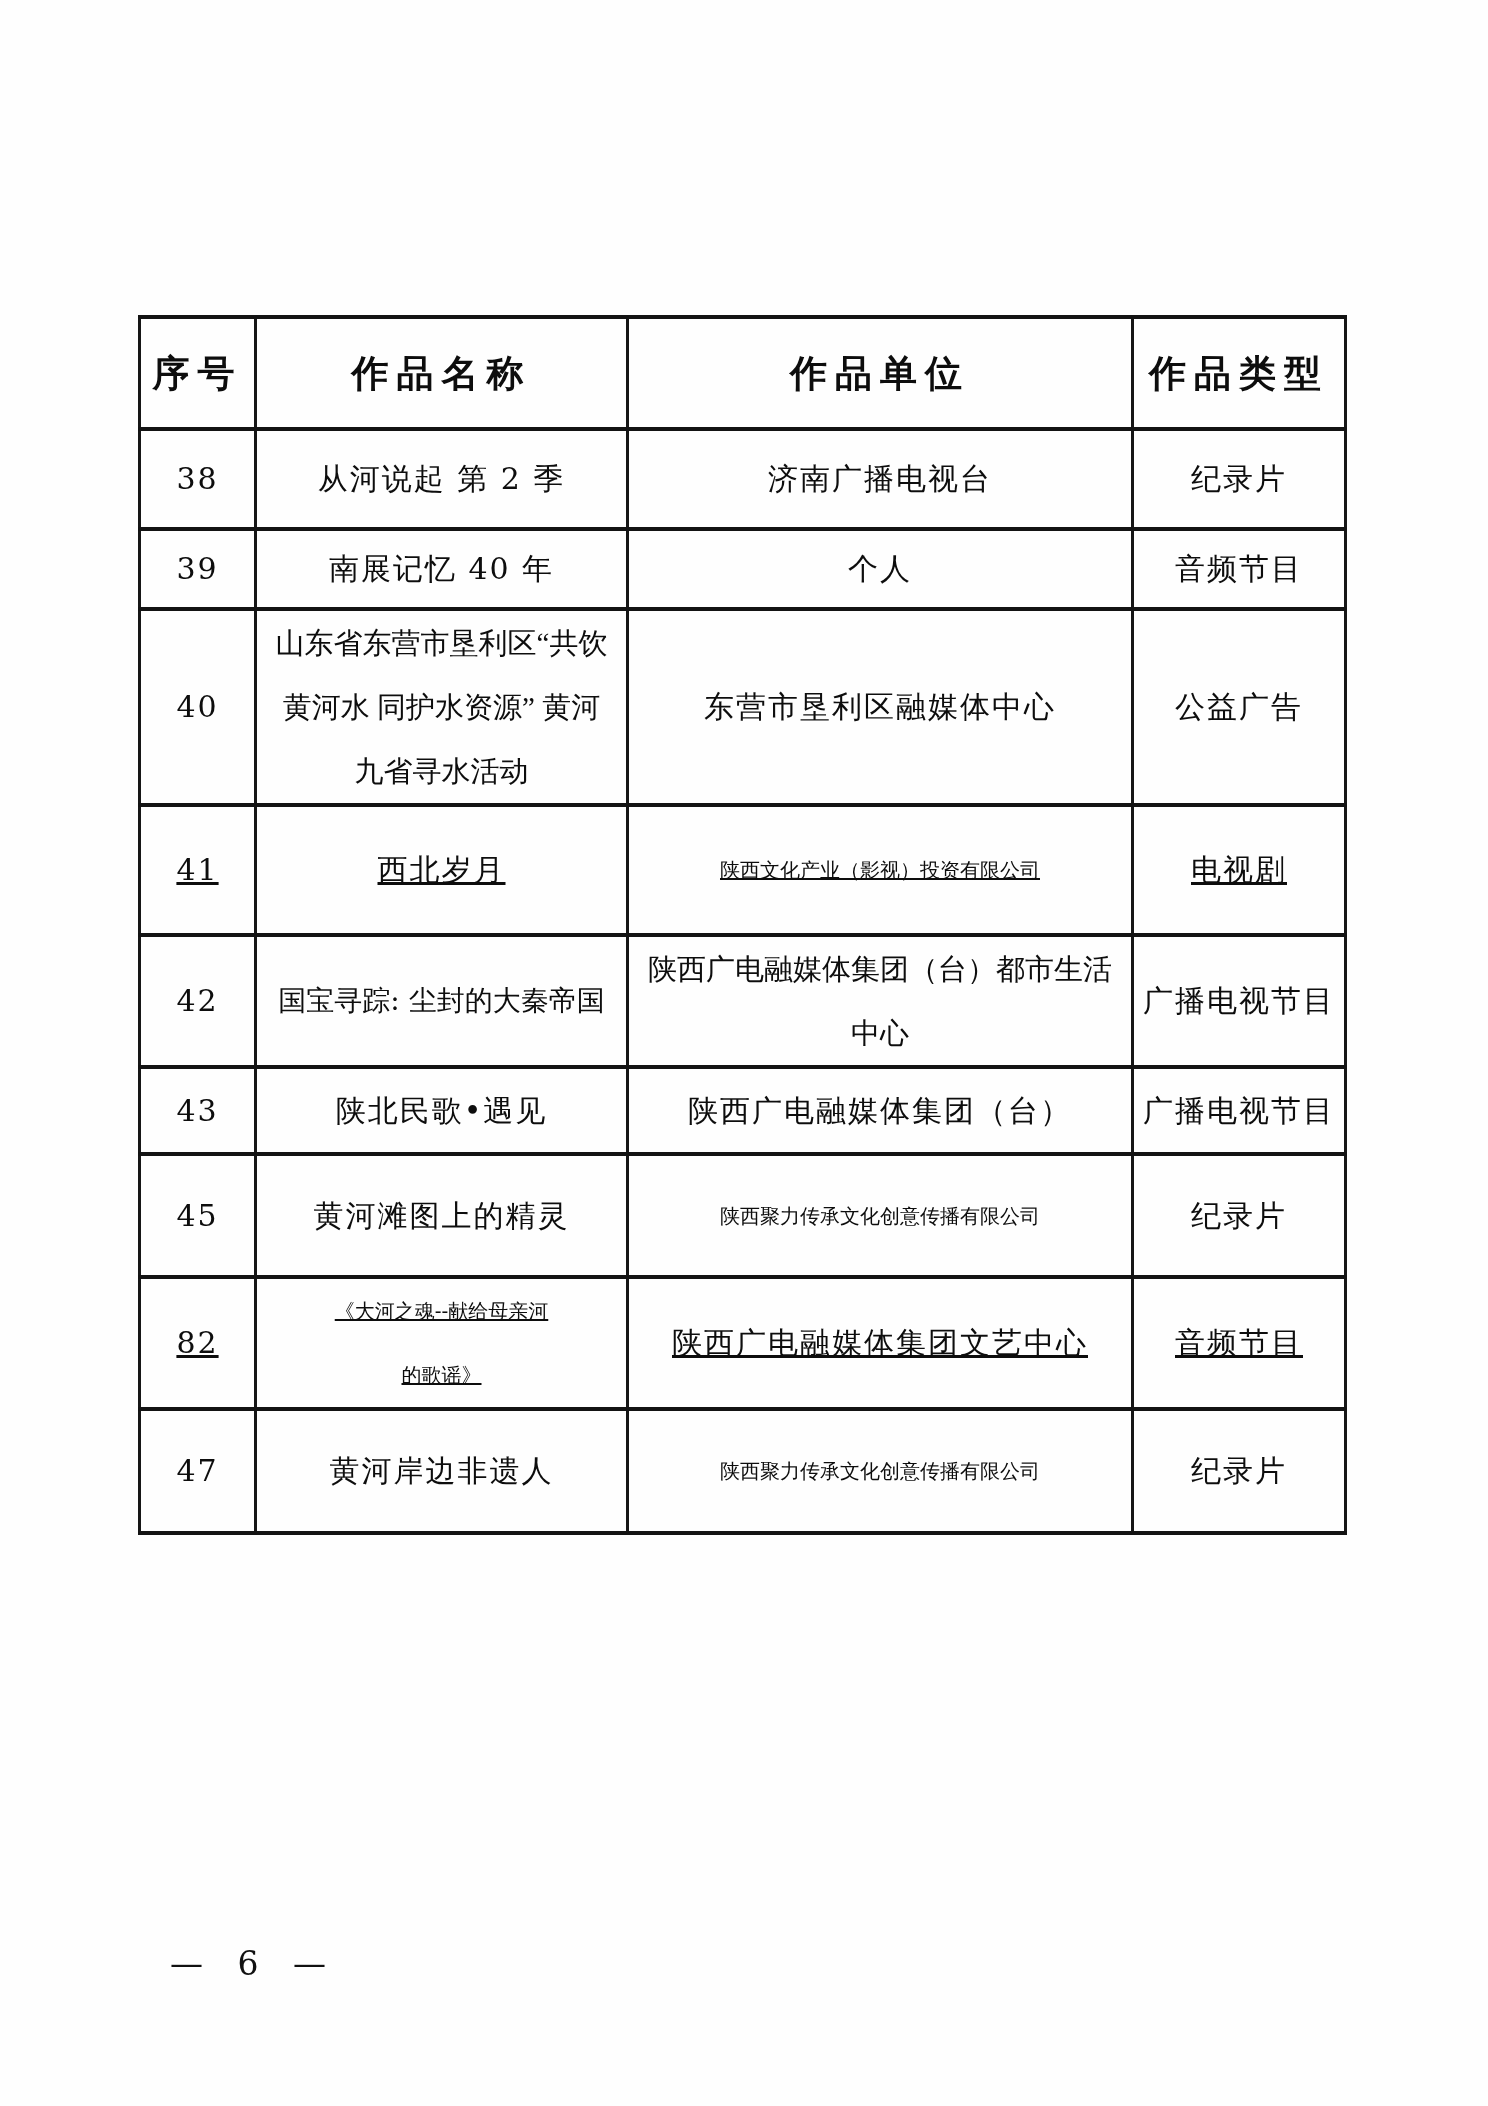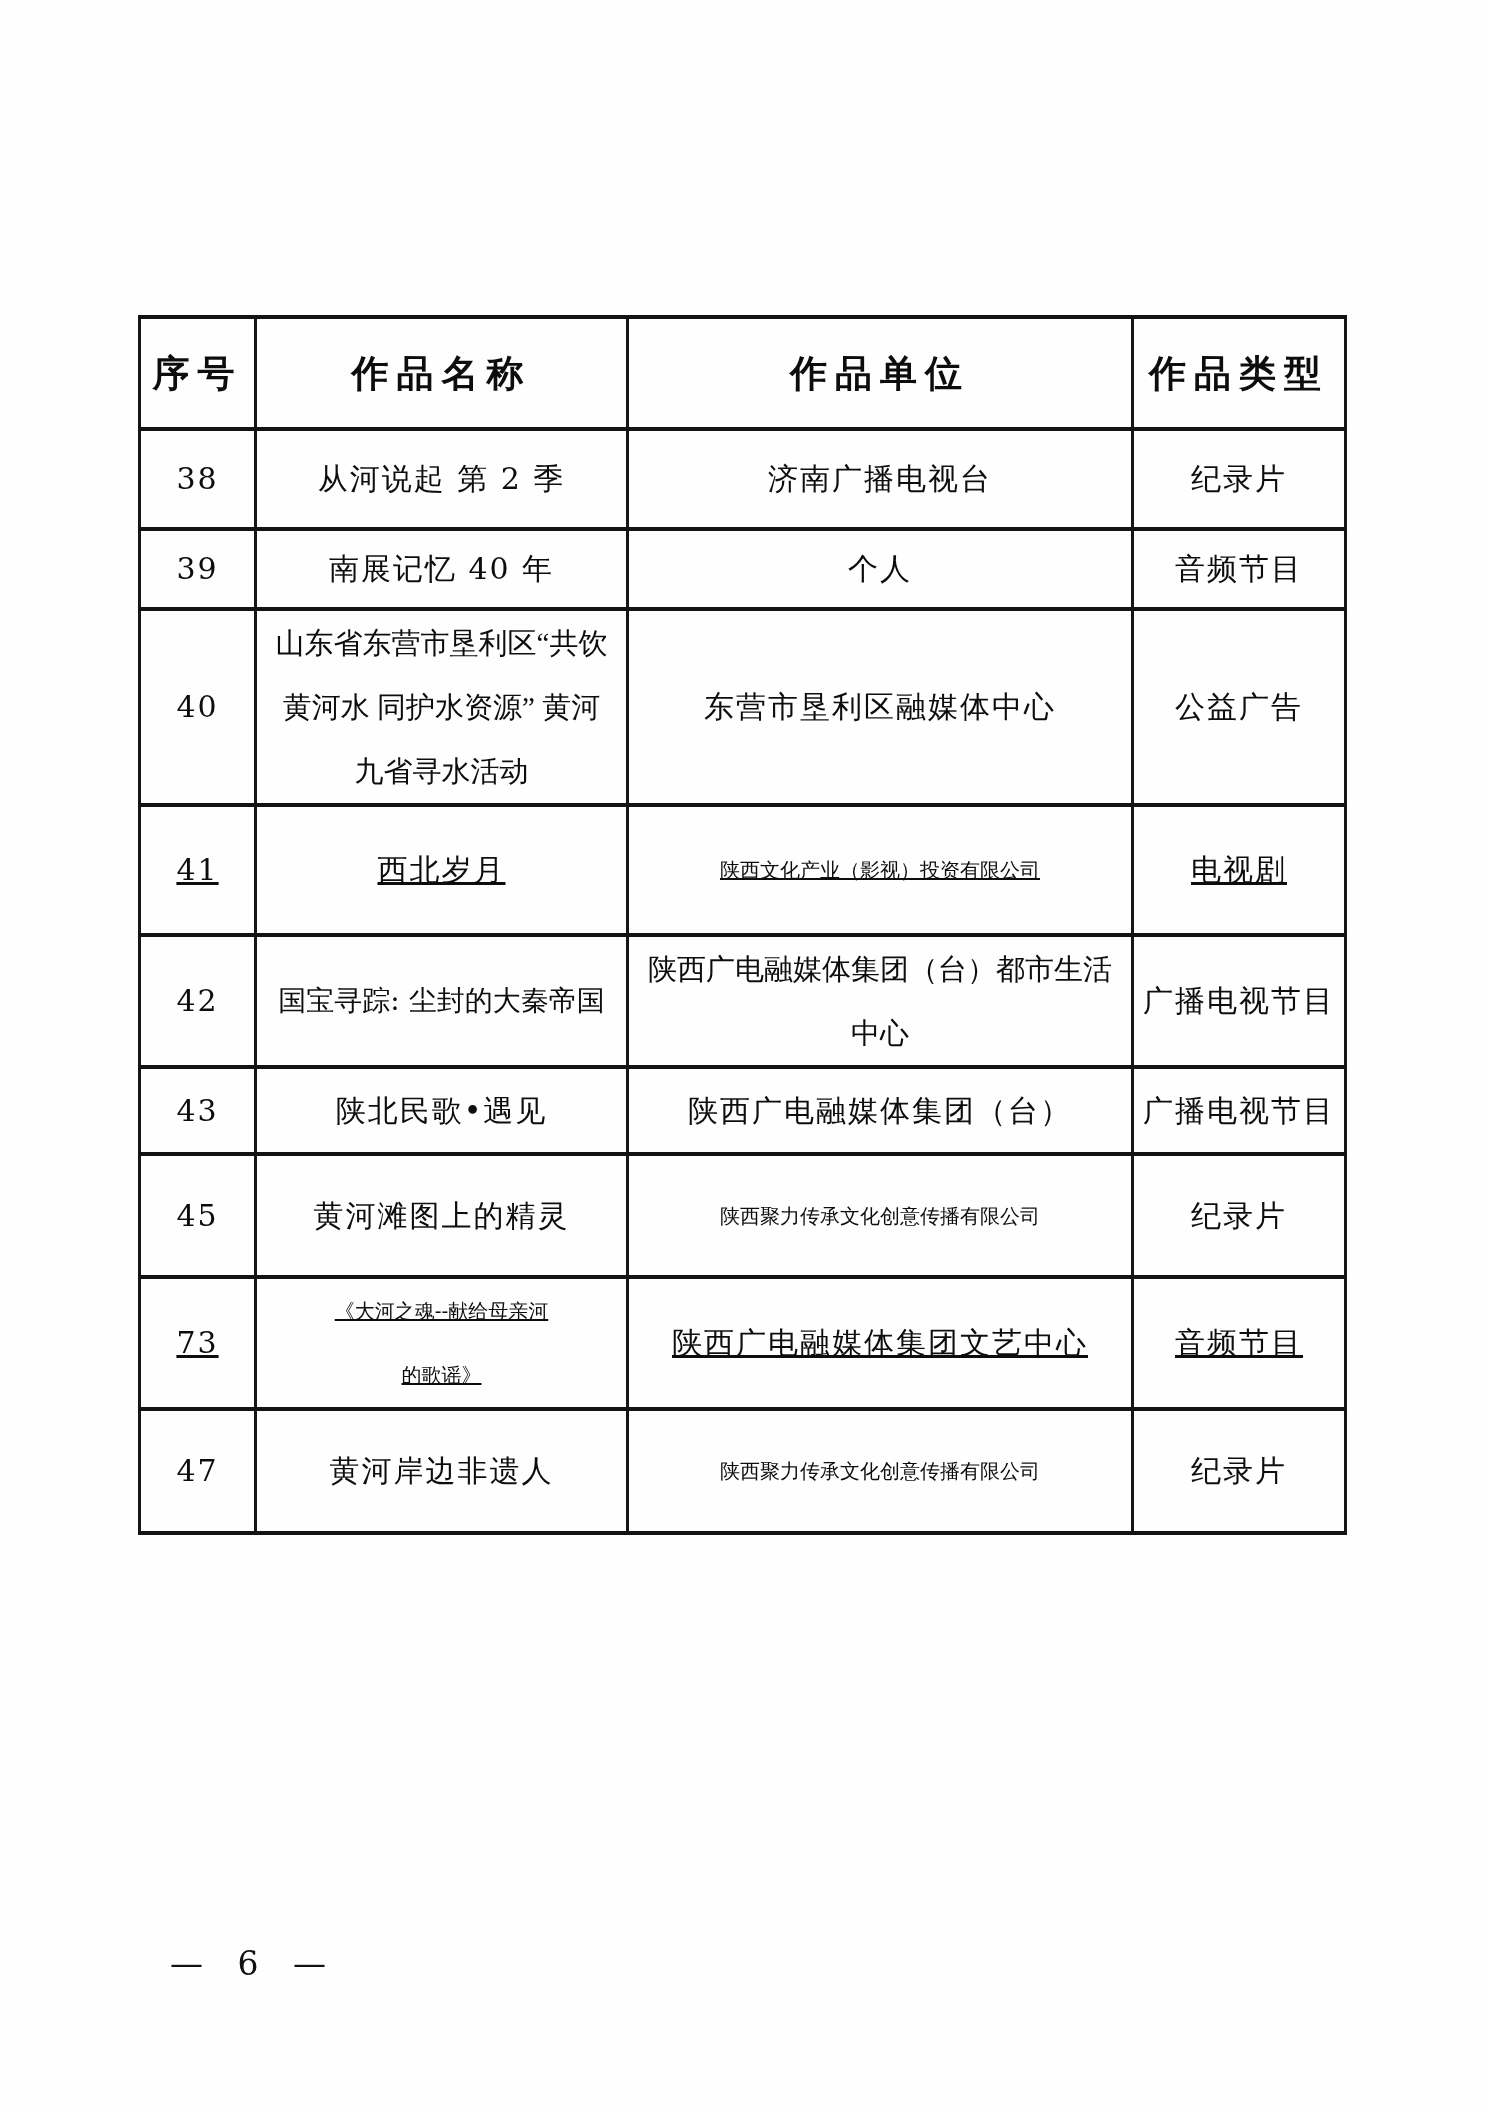--- a/index.html
+++ b/index.html
@@ -148,21 +148,21 @@
 
 
     <tr class="h123">
       <td>45</td>
       <td>黄河滩图上的精灵</td>
       <td class="dense">陕西聚力传承文化创意传播有限公司</td>
       <td>纪录片</td>
     </tr>
 
     <tr class="h130">
-      <td>73</td>
+      <td>82</td>
       <td class="dense">《大河之魂--献给母亲河
 的歌谣》</td>
       <td>陕西广电融媒体集团文艺中心</td>
       <td>音频节目</td>
     </tr>
 
     <tr class="h124">
       <td>47</td>
       <td>黄河岸边非遗人</td>
       <td class="dense">陕西聚力传承文化创意传播有限公司</td>

